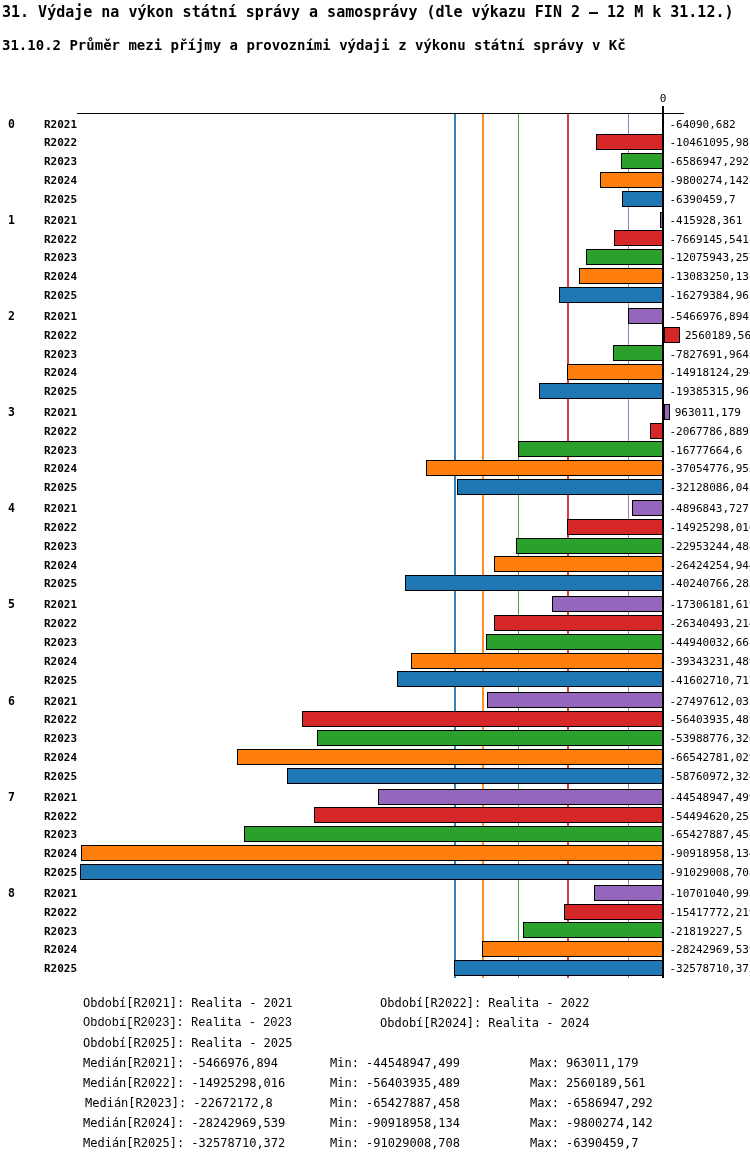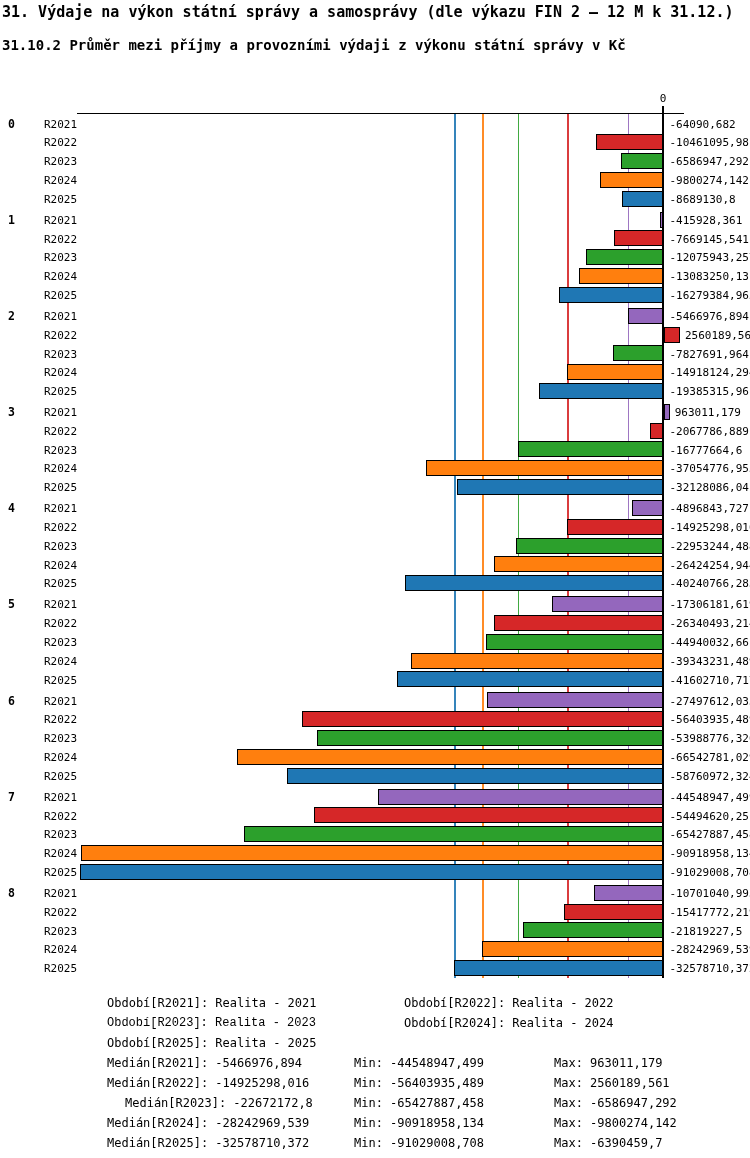--- a/index.html
+++ b/index.html
@@ -11,25 +11,25 @@
   .meta{left:2px;top:66px;font-size:10px;}
   .zero-label{left:650px;top:92px;width:26px;text-align:center;font-size:11px;}
   .x-axis{left:77px;top:112.6px;width:607px;height:1.5px;background:#000;}
   .zero-axis{left:661.6px;top:106px;width:2.8px;height:872px;background:#000;}
   .refline{position:absolute;top:114px;height:864px;width:1.4px;opacity:0.9;}
   #rows{position:absolute;left:0;top:114.2px;width:750px;}
   .group{margin-bottom:2.2px;}
   .row{position:relative;height:18.8px;}
   .glabel{position:absolute;left:8px;top:50%;transform:translateY(-50%);
           font-size:11.5px;font-weight:bold;}
-  .ylabel{position:absolute;left:44px;top:50%;transform:translateY(-50%);font-size:11px;}
+  .ylabel{position:absolute;left:44px;top:50%;transform:translateY(-50%);font-size:11px;font-weight:bold;}
   .bar{position:absolute;top:1.2px;height:16px;border:1.5px solid #000;box-sizing:border-box;}
   .vlabel{position:absolute;top:50%;transform:translateY(-50%);font-size:11px;white-space:nowrap;}
   .frow{position:absolute;font-size:12px;}
-  .fcell{position:absolute;white-space:nowrap;margin-left:24px;}
+  .fcell{position:absolute;white-space:nowrap;}
 </style>
 </head>
 <body>
 
 <div id="page">
   <div class="abs title">31. Výdaje na výkon státní správy a samosprávy (dle výkazu FIN 2 – 12 M k 31.12.)</div>
   <div class="abs subtitle">31.10.2 Průměr mezi příjmy a provozními výdaji z výkonu státní správy v Kč</div>
 
   <div class="abs zero-label">0</div>
   <div class="abs x-axis"></div>
@@ -60,21 +60,21 @@
           <span class="vlabel" style="left: 669.5px;">-6586947,292</span>
         </div>
         <div class="row">
           <span class="ylabel">R2024</span>
           <div class="bar" style="background: rgb(255, 127, 14); width: 62.7664px; left: 600.234px;"></div>
           <span class="vlabel" style="left: 669.5px;">-9800274,142</span>
         </div>
         <div class="row">
           <span class="ylabel">R2025</span>
           <div class="bar" style="background: rgb(31, 119, 180); width: 40.928px; left: 622.072px;"></div>
-          <span class="vlabel" style="left: 669.5px;">-8689130,8</span>
+          <span class="vlabel" style="left: 669.5px;">-6390459,7</span>
         </div>
       </div>
       <div class="group">
         <div class="row">
           <span class="glabel">1</span>
           <span class="ylabel">R2021</span>
           <div class="bar" style="background: rgb(148, 103, 189); width: 2.66383px; left: 660.336px;"></div>
           <span class="vlabel" style="left: 669.5px;">-415928,361</span>
         </div>
         <div class="row">
@@ -311,21 +311,21 @@
         <span class="fcell" style="left: 83px;">Medián[R2021]: -5466976,894</span>
         <span class="fcell" style="left: 330px;">Min: -44548947,499</span>
         <span class="fcell" style="left: 530px;">Max: 963011,179</span>
       </div>
       <div class="frow" style="top: 1076px;">
         <span class="fcell" style="left: 83px;">Medián[R2022]: -14925298,016</span>
         <span class="fcell" style="left: 330px;">Min: -56403935,489</span>
         <span class="fcell" style="left: 530px;">Max: 2560189,561</span>
       </div>
       <div class="frow" style="top: 1096px;">
-        <span class="fcell" style="left: 101px;">Medián[R2023]: -22672172,8</span>
+        <span class="fcell" style="left: 85px;">Medián[R2023]: -22672172,8</span>
         <span class="fcell" style="left: 330px;">Min: -65427887,458</span>
         <span class="fcell" style="left: 530px;">Max: -6586947,292</span>
       </div>
       <div class="frow" style="top: 1116px;">
         <span class="fcell" style="left: 83px;">Medián[R2024]: -28242969,539</span>
         <span class="fcell" style="left: 330px;">Min: -90918958,134</span>
         <span class="fcell" style="left: 530px;">Max: -9800274,142</span>
       </div>
       <div class="frow" style="top: 1136px;">
         <span class="fcell" style="left: 83px;">Medián[R2025]: -32578710,372</span>

